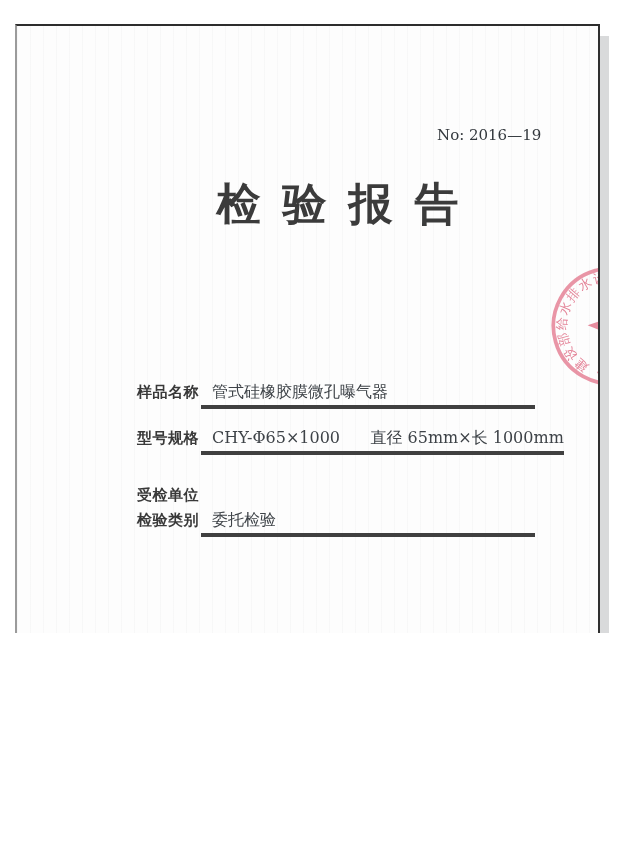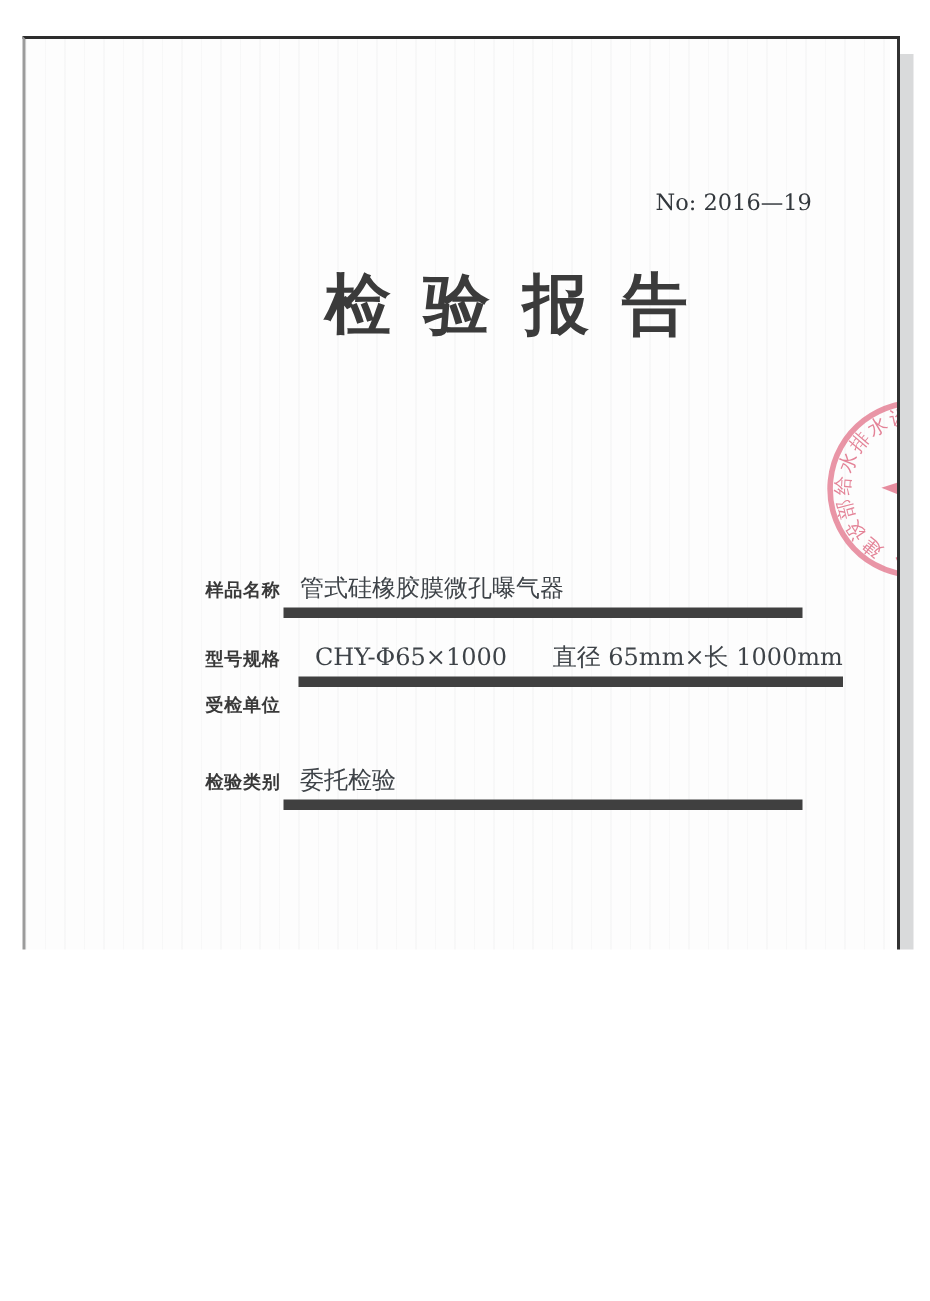--- a/index.html
+++ b/index.html
@@ -38,27 +38,27 @@
     position:absolute;top:154px;left:0;width:100%;
     margin:0;text-align:center;
     font-size:44px;font-weight:700;color:#3b3b3b;
     letter-spacing:22px;text-indent:22px;
     line-height:1.1;white-space:nowrap;padding-left:30px;
   }
   .field{
     position:absolute;left:120px;width:398px;
     display:flex;align-items:baseline;
   }
-  .f1{top:356px;} .f2{top:402px;gap:10px;} .f3{top:436px;} .f4{top:484px;}
+  .f1{top:356px;} .f2{top:402px;} .f3{top:460px;} .f4{top:484px;}
   .flabel{
-    flex:none;font-weight:700;font-size:12px;color:#393939;
+    flex:none;font-weight:700;font-size:15px;color:#393939;
     letter-spacing:0.5px;white-space:nowrap;
   }
   .fline{
-    flex:1;border-bottom:7px solid #404040;
+    flex:1;border-bottom:4px solid #404040;
     padding:0 0 2px 11px;margin-left:2px;white-space:nowrap;
   }
   .fvalue{
     font-family:"DejaVu Serif",serif;
     font-size:16px;color:#3e4348;
   }
   .fvalue2{margin-left:26px;}
   .issuer{
     position:absolute;left:0;top:694px;width:100%;
     text-align:center;font-size:20px;font-weight:700;

